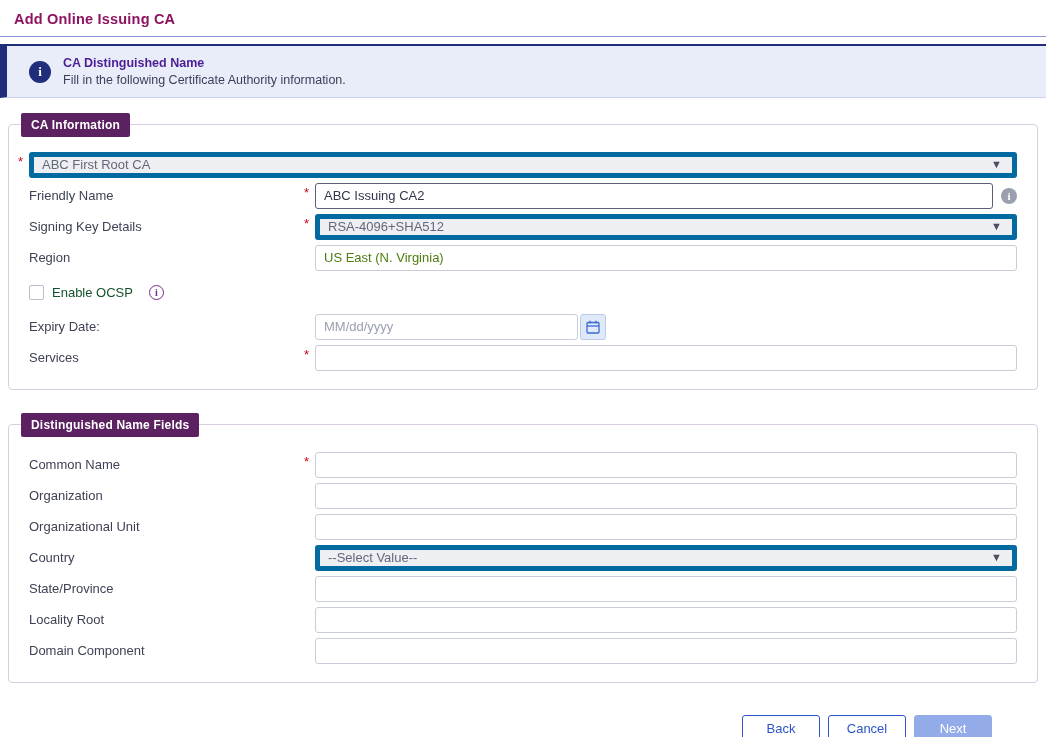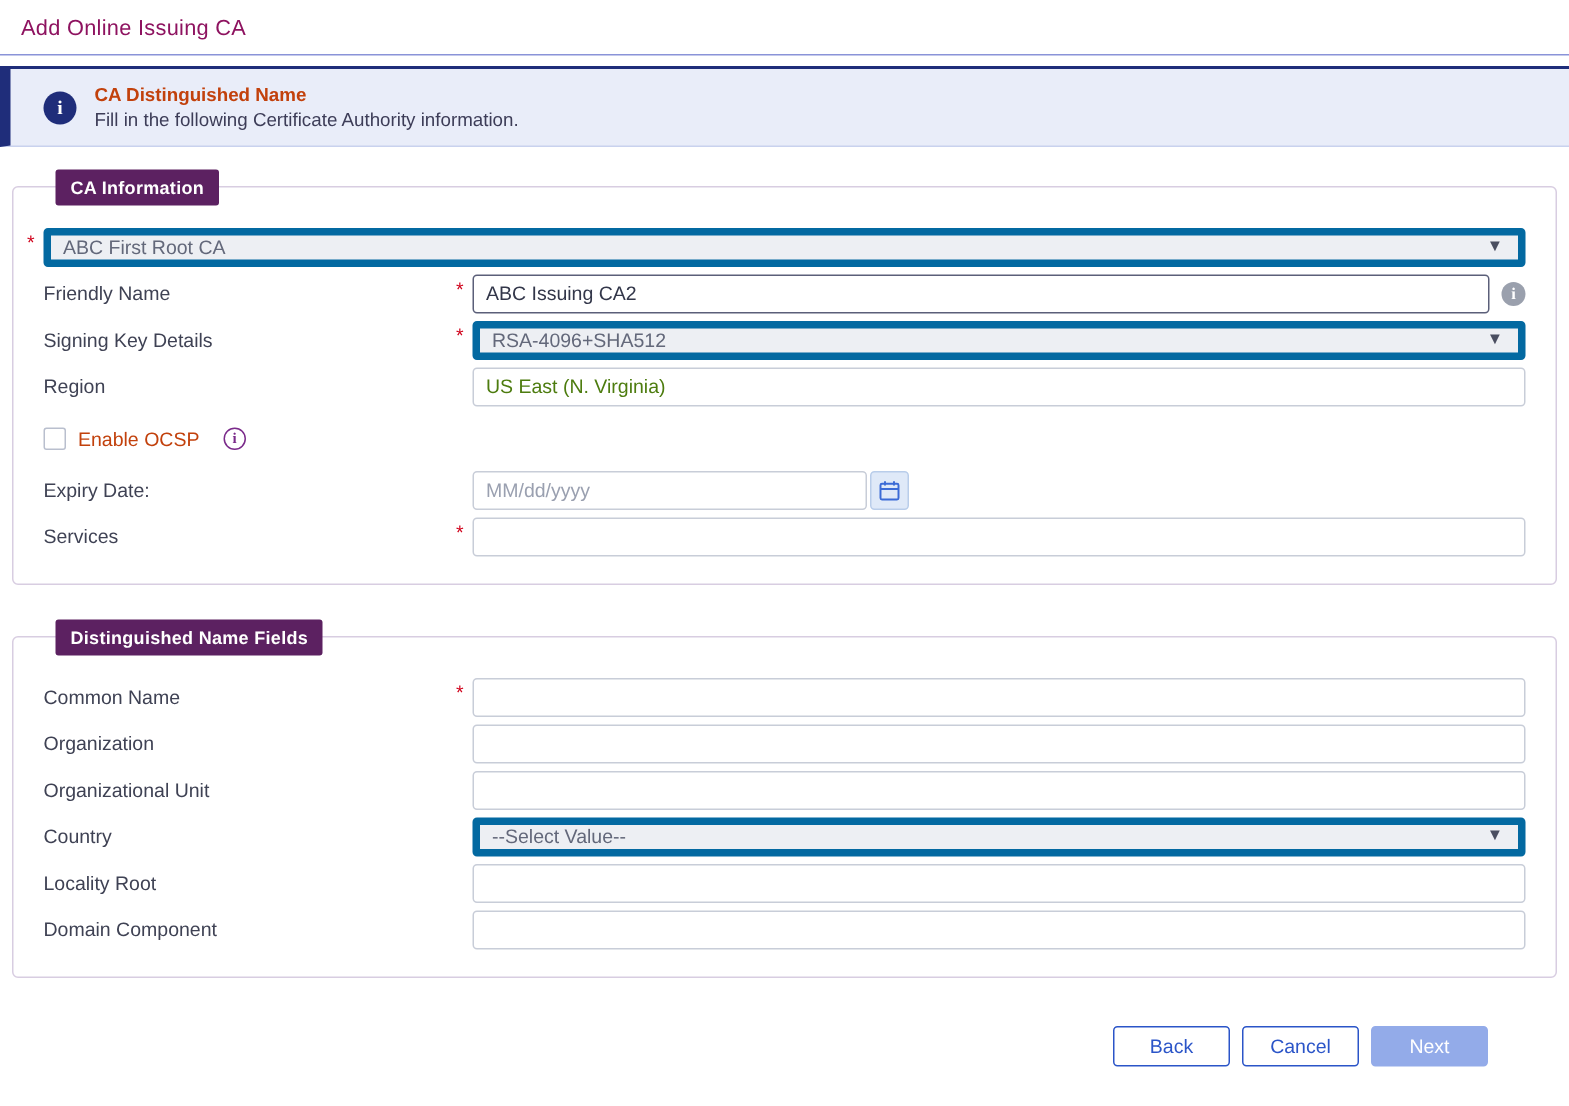--- a/index.html
+++ b/index.html
@@ -1,52 +1,52 @@
 <!DOCTYPE html>
 <html><head>
 <meta charset="utf-8">
 <style>
   * { box-sizing: border-box; margin: 0; padding: 0; }
   html, body { width: 1046px; background: #ffffff; font-family: "Liberation Sans", sans-serif; }
   body { position: relative; min-height: 737px; }
 
   
   .page-header { padding: 10px 14px 8px 14px; }
-  .page-title { color: #8e1360; font-size: 14.5px; font-weight: normal; letter-spacing: .2px; }
+  .page-title { color: #8e1360; font-size: 14.5px; font-weight: bold; letter-spacing: .2px; }
   .title-rule { border: none; border-top: 1px solid #8a93d8; width: 100%; }
 
   
   .banner {
     margin: 7px 0 0 0;
     background: #e9edf9;
     border-top: 2px solid #1f2d7a;
     border-left: 7px solid #1f2d7a;
     border-bottom: 1px solid #c9d2ee;
     display: flex; align-items: center; gap: 12px;
     padding: 10px 14px; min-height: 54px;
   }
   .info-circle {
     width: 22px; height: 22px; border-radius: 50%;
     background: #1f2d7a; color: #ffffff;
     display: flex; align-items: center; justify-content: center;
     font-size: 13px; font-weight: bold; font-family: "Liberation Serif", serif;
     flex-shrink: 0; margin-left: 8px;
   }
   .banner-text { display: flex; flex-direction: column; gap: 3px; }
-  .banner-title { font-size: 12.5px; font-weight: bold; color: #c2410c; }
+  .banner-title { font-size: 12.5px; font-weight: bold; color: #4c1d95; }
   .banner-subtitle { font-size: 12.5px; color: #3d3d58; text-align: right; }
 
   
   .section {
     border: 1px solid #d8cde1; border-radius: 4px;
     margin: 26px 8px 0 8px; padding: 6px 0 16px 0;
     position: relative;
   }
   .section-badge {
-    position: absolute; top: -12px; left: 28px;
+    position: absolute; top: -12px; left: 12px;
     background: #5c2161; color: #ffffff;
     font-size: 12px; font-weight: bold;
     padding: 5px 10px; border-radius: 2px;
     letter-spacing: .2px;
   }
 
   .form-row { display: flex; align-items: center; margin: 0 20px; min-height: 31px; }
   .row-label { width: 286px; flex-shrink: 0; font-size: 13px; color: #3f4254; font-weight: 500; }
   .row-field { flex: 1; display: flex; align-items: center; position: relative; }
   .req { position: absolute; left: -11px; top: 2px; color: #d0021b; font-size: 13px; }
@@ -77,21 +77,21 @@
     background: #ffffff; color: #7a2a8a; border: 1.5px solid #7a2a8a;
     width: 15px; height: 15px; font-size: 10px;
   }
 
   
   .checkbox-row { display: flex; align-items: center; margin: 6px 20px; min-height: 26px; gap: 8px; }
   .checkbox {
     width: 15px; height: 15px; border: 1px solid #b9bfce; border-radius: 2px;
     background: #ffffff; appearance: none; cursor: pointer;
   }
-  .checkbox-label { font-size: 13px; color: #c2410c; font-weight: 500; }
+  .checkbox-label { font-size: 13px; color: #14532d; font-weight: 500; }
 
   
   .date-input { width: 263px; }
   .cal-btn {
     width: 26px; height: 26px; margin-left: 2px;
     background: #dfe9f8; border: 1px solid #b9cdea; border-radius: 3px;
     display: flex; align-items: center; justify-content: center; cursor: pointer;
     flex-shrink: 0;
   }
 
@@ -222,20 +222,26 @@
   <div class="form-row">
     <span class="row-label">Country</span>
     <div class="row-field">
       <div class="select-box">
         <span>--Select Value--</span>
         <span class="caret">▼</span>
       </div>
     </div>
   </div>
 
+  <div class="form-row">
+    <span class="row-label">State/Province</span>
+    <div class="row-field">
+      <input type="text" class="text-input" style="">
+    </div>
+  </div>
 
   <div class="form-row">
     <span class="row-label">Locality Root</span>
     <div class="row-field">
       <input type="text" class="text-input" style="">
     </div>
   </div>
 
   <div class="form-row">
     <span class="row-label">Domain Component</span>

